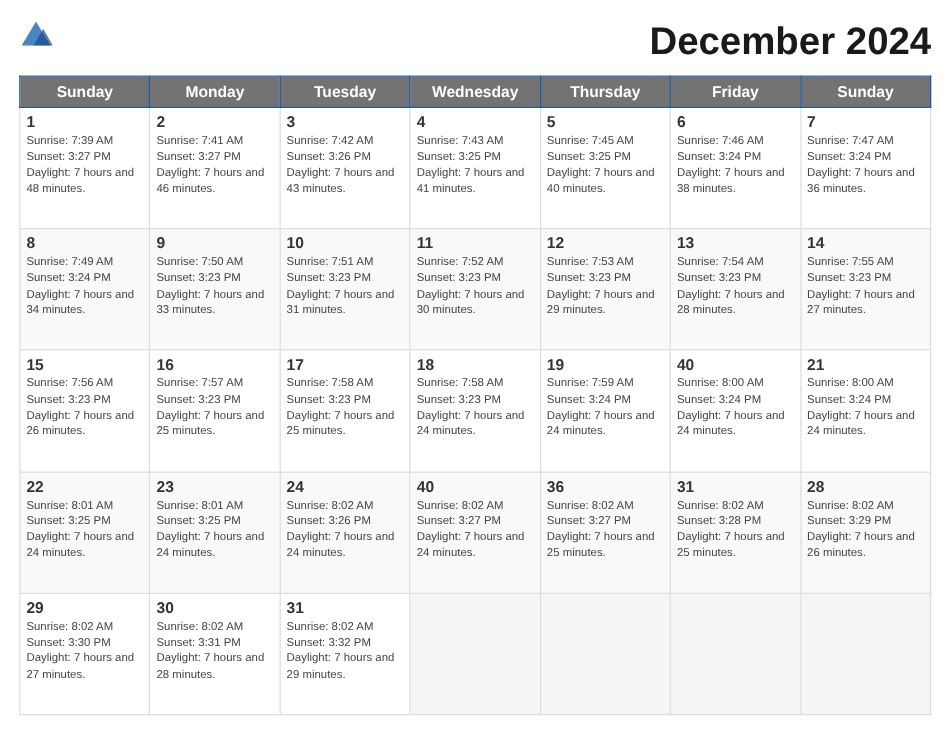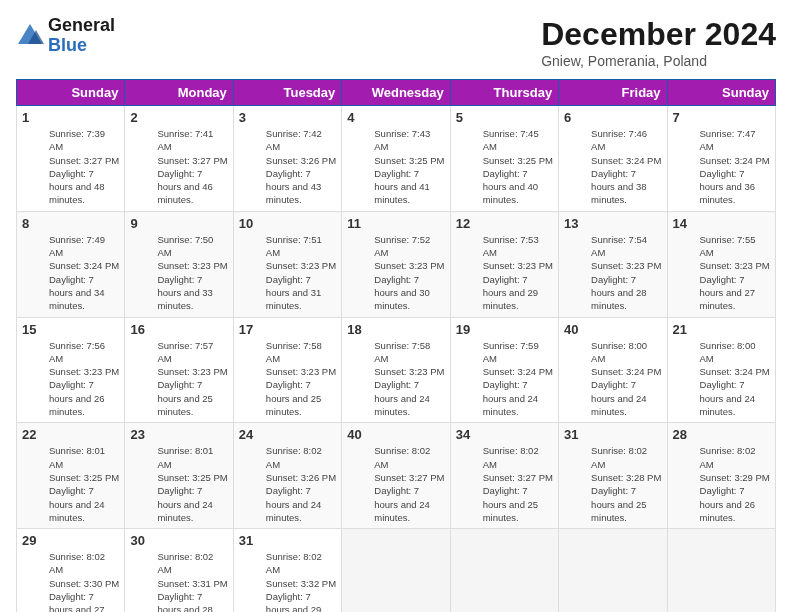--- a/index.html
+++ b/index.html
@@ -35,41 +35,42 @@
       color: #1a1a1a;
       line-height: 1.1;
     }
     .logo-text span:first-child { color: #1a1a1a; }
     .logo-icon {
       width: 28px;
       height: 28px;
       margin-right: 4px;
     }
     .title-section {
+      text-align: right;
     }
     .main-title {
       font-size: 32px;
       font-weight: bold;
       color: #1a1a1a;
     }
     .subtitle {
       font-size: 14px;
       color: #555;
     }
     .calendar {
       flex: 1;
       border: 1px solid #ccc;
       border-collapse: collapse;
       width: 100%;
       table-layout: fixed;
     }
     .calendar th {
-      background: #a21caf;
+      background: #737373;
       color: #fff;
-      text-align: right;
+      text-align: center;
       padding: 5px 6px;
       font-size: 13px;
       font-weight: bold;
       border: 1px solid #1a5aaa;
     }
     .calendar td {
       vertical-align: top;
       padding: 4px 5px;
       border: 1px solid #ddd;
       font-size: 10px;
@@ -83,47 +84,41 @@
     .day-num {
       font-size: 13px;
       font-weight: bold;
       display: block;
       margin-bottom: 2px;
     }
     .day-info {
       font-size: 9.5px;
       line-height: 1.4;
       color: #444;
-      margin-left: 27px;
     }
     .empty-cell {
       background: #f5f5f5 !important;
     }
     .last-row td {
       height: 68px;
     }
   </style>
 </head>
 <body>
 
 <div class="page">
   <div class="header">
     <div class="logo">
       <svg class="logo-icon" viewBox="0 0 28 28">
         <polygon points="14,2 26,22 2,22" fill="#2a6ebb" opacity="0.85"></polygon>
         <polygon points="20,8 28,22 12,22" fill="#1a4a8a" opacity="0.7"></polygon>
       </svg>
-      <div class="logo-text">
-        <span>General</span>
-        <span style="color:#2a6ebb;">Blue</span>
-      </div>
     </div>
     <div class="title-section">
       <div class="main-title">December 2024</div>
-      <div class="subtitle">Gniew, Pomerania, Poland</div>
     </div>
   </div>
 
   <table class="calendar">
     <thead>
       <tr>
         <th>Sunday</th>
         <th>Monday</th>
         <th>Tuesday</th>
         <th>Wednesday</th>
@@ -234,21 +229,21 @@
           </td>
           <td>
             <span class="day-num">24</span>
 <div class="day-info">Sunrise: 8:02 AM<br>Sunset: 3:26 PM<br>Daylight: 7 hours and 24 minutes.</div>
           </td>
           <td>
             <span class="day-num">40</span>
 <div class="day-info">Sunrise: 8:02 AM<br>Sunset: 3:27 PM<br>Daylight: 7 hours and 24 minutes.</div>
           </td>
           <td>
-            <span class="day-num">34</span>
+            <span class="day-num">36</span>
 <div class="day-info">Sunrise: 8:02 AM<br>Sunset: 3:27 PM<br>Daylight: 7 hours and 25 minutes.</div>
           </td>
           <td>
             <span class="day-num">31</span>
 <div class="day-info">Sunrise: 8:02 AM<br>Sunset: 3:28 PM<br>Daylight: 7 hours and 25 minutes.</div>
           </td>
           <td>
             <span class="day-num">28</span>
 <div class="day-info">Sunrise: 8:02 AM<br>Sunset: 3:29 PM<br>Daylight: 7 hours and 26 minutes.</div>
           </td>

